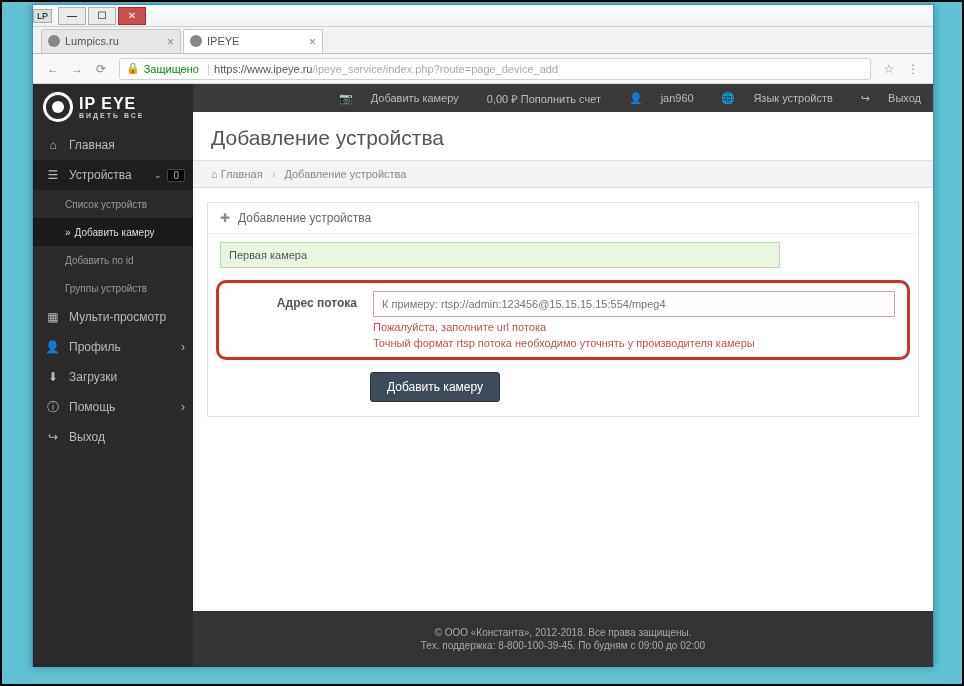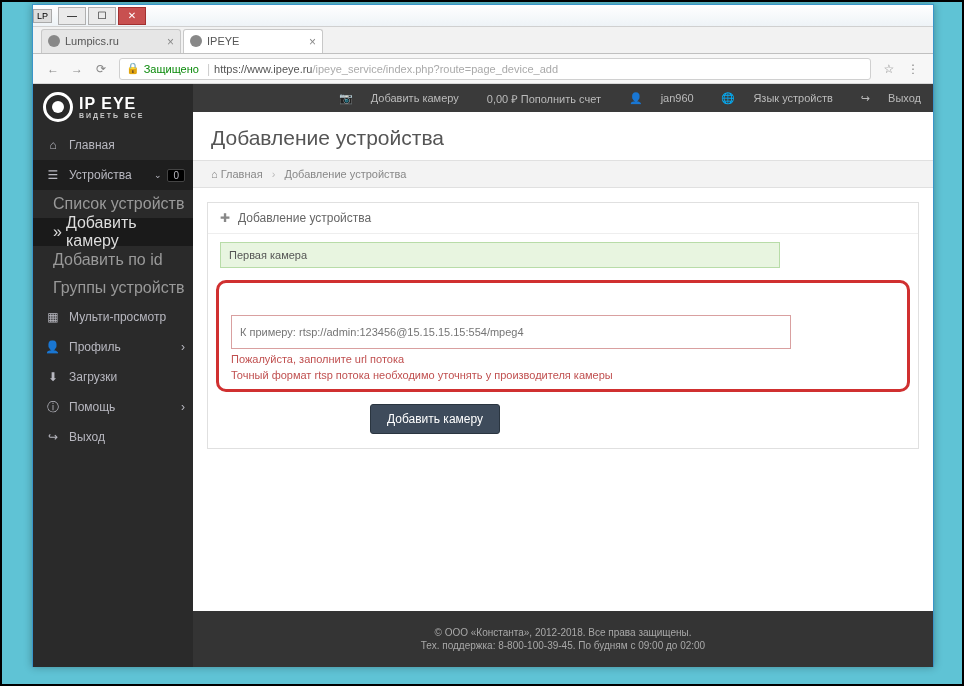--- a/index.html
+++ b/index.html
@@ -27,39 +27,39 @@
 .logo-eye { width: 30px; height: 30px; border: 3px solid #fff; border-radius: 50%; display: flex; align-items: center; justify-content: center; margin-right: 6px; }
 .logo-eye::after { content: ""; width: 12px; height: 12px; background: #fff; border-radius: 50%; }
 .logo-text { line-height: 1; }
 .logo-text .big { font-size: 16px; letter-spacing: 1px; }
 .logo-text .small { font-size: 7px; letter-spacing: 2px; color: #c8c8c8; }
 .nav-item { height: 30px; display: flex; align-items: center; padding-left: 12px; color: #b8b8c0; cursor: pointer; }
 .nav-item .ico { width: 16px; margin-right: 8px; text-align: center; }
 .nav-item.expandable { background: #1e1e1e; justify-content: flex-start; }
 .nav-item.expandable .chev { margin-left: auto; margin-right: 6px; font-size: 9px; }
 .nav-item .badge { background: #000; border: 1px solid #444; border-radius: 2px; padding: 0 5px; font-size: 10px; margin-right: 8px; }
-.sub-item { height: 28px; display: flex; align-items: center; padding-left: 20px; color: #999; font-size: 16px; cursor: pointer; }
+.sub-item { height: 28px; display: flex; align-items: center; padding-left: 32px; color: #999; font-size: 10px; cursor: pointer; }
 .sub-item.active { background: #1a1a1a; color: #ddd; }
 .sub-item.active::before { content: "»"; margin-right: 4px; }
 .topbar { height: 28px; background: #3a3a3a; color: #bbb; font-size: 11px; display: flex; align-items: center; justify-content: flex-end; padding-right: 12px; }
 .topbar span { margin-left: 14px; display: flex; align-items: center; cursor: pointer; }
 .topbar .ico { margin-right: 4px; font-size: 11px; }
 .main { flex: 1; background: #e8e8e8; display: flex; flex-direction: column; }
 .content { flex: 1; background: #fff; margin: 0; }
 .page-title { font-size: 21px; color: #555; padding: 14px 18px 10px; font-weight: normal; }
 .breadcrumb { background: #f3f3f3; border-top: 1px solid #e0e0e0; border-bottom: 1px solid #e0e0e0; padding: 7px 18px; font-size: 11px; color: #888; }
 .breadcrumb .sep { margin: 0 6px; color: #bbb; }
 .panel { margin: 14px; border: 1px solid #e0e0e0; background: #fff; }
 .panel-head { padding: 8px 12px; border-bottom: 1px solid #eee; font-size: 12px; color: #666; display: flex; align-items: center; }
 .panel-head .plus { margin-right: 8px; color: #888; }
 .form-row { display: flex; padding: 8px 12px; align-items: flex-start; }
 .form-label { width: 150px; text-align: right; font-size: 12px; color: #555; font-weight: bold; padding-right: 16px; padding-top: 5px; }
 .form-field { flex: 1; max-width: 560px; }
 .input-ok { width: 100%; height: 26px; border: 1px solid #b8dca8; background: #e8f5e0; padding: 0 8px; font-size: 11px; color: #555; }
-.input-err { width: 100%; height: 34px; border: 1px solid #d9a0a0; background: #fff; padding: 0 8px; font-size: 11px; color: #888; margin-top: 24px; }
+.input-err { width: 100%; height: 26px; border: 1px solid #d9a0a0; background: #fff; padding: 0 8px; font-size: 11px; color: #888; }
 .err-text { color: #c05050; font-size: 11px; margin-top: 4px; }
 .highlight-box { border: 3px solid #d03030; border-radius: 10px; padding: 6px 8px; margin: 4px 8px; }
 .submit-btn { background: #3e4b5b; color: #fff; border: 1px solid #2a3540; padding: 7px 16px; font-size: 12px; border-radius: 3px; margin-left: 162px; margin-top: 8px; margin-bottom: 14px; cursor: pointer; }
 .footer { background: #343434; color: #a8a8a8; font-size: 10px; text-align: center; padding: 14px 0; }
 .footer p { margin: 2px 0; }
 </style>
 </head>
 <body>
 
 <div class="outer-frame">
@@ -184,20 +184,21 @@
           </div>
 
           <div class="form-row">
             <div class="form-field">
               <input class="input-ok" value="Первая камера" style="">
             </div>
           </div>
 
           <div class="highlight-box">
             <div class="form-row" style="padding:2px 4px">
+              <div class="form-label" style="width:142px">Адрес потока</div>
               <div class="form-field">
                 <input class="input-err" placeholder="К примеру: rtsp://admin:123456@15.15.15.15:554/mpeg4" style="">
                 <div class="err-text">Пожалуйста, заполните url потока</div>
                 <div class="err-text">Точный формат rtsp потока необходимо уточнять у производителя камеры</div>
               </div>
             </div>
           </div>
 
           <button class="submit-btn">Добавить камеру</button>
         </div>

